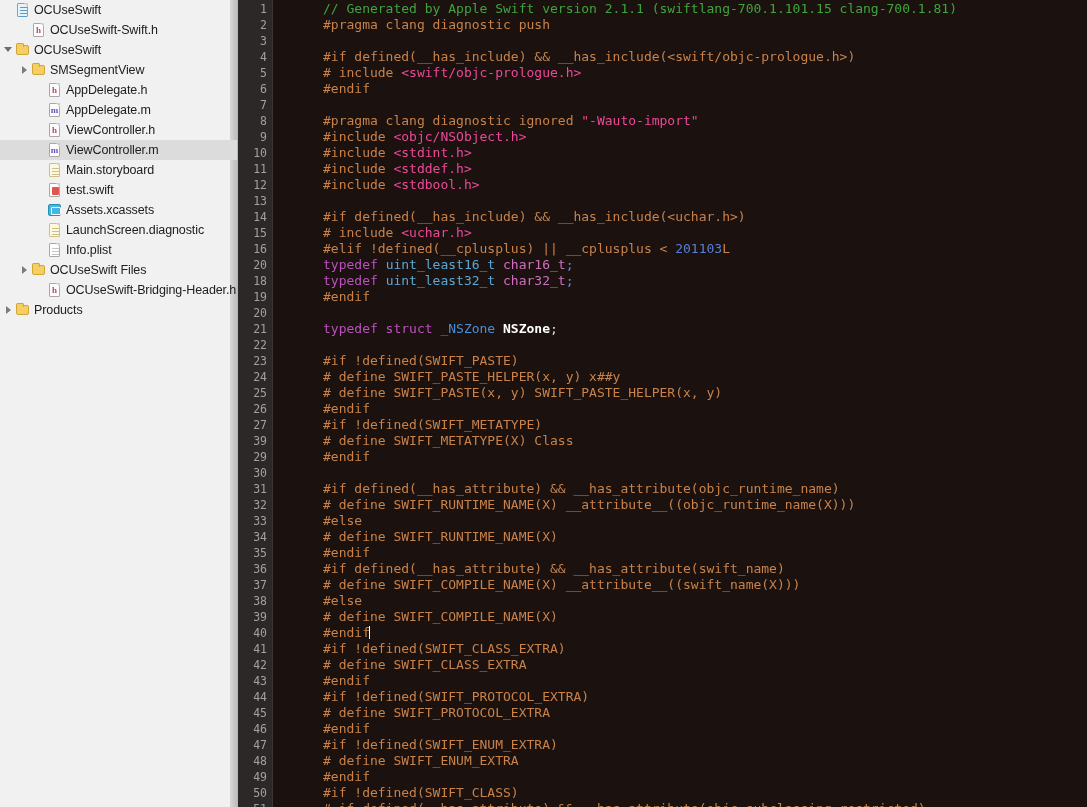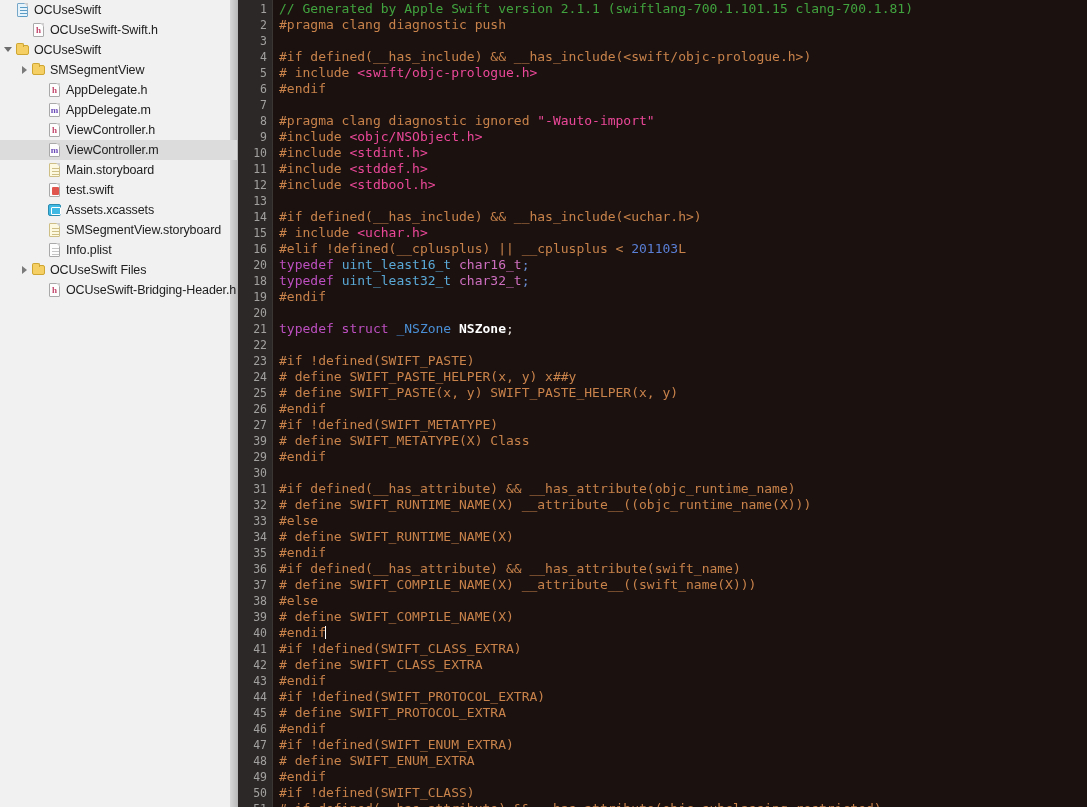--- a/index.html
+++ b/index.html
@@ -104,20 +104,21 @@
   .gutter {
     width:35px; flex:0 0 35px; background:#2b2827;
     color:#a3a0a0; text-align:right; padding:1px 5px 0 0;
     font-size:11.5px; line-height:16px; user-select:none;
     border-right:1px solid #3a3634;
   }
   .gutter div { height:16px; }
   .code {
     flex:1; padding:1px 0 0 6px; white-space:pre; overflow:hidden;
     color:#d8d3cd;
+    margin-left:44px;
   }
   .code > div { height:16px; }
 
   
   .c-comment { color:#41a33e; }
   .c-pp      { color:#c8824a;text-align:right; }
   .c-str     { color:#ec4899; }
   .c-kw      { color:#bd4fc0; }
   .c-type    { color:#5aa8d6; }
   .c-ident   { color:#cf6fc0; }
@@ -236,21 +237,21 @@
           <span class="xcassets"></span>
         </span>
         <span class="label">Assets.xcassets</span>
       </div>
       <div class="row">
         <span style="display: inline-block; flex: 0 0 auto; width: 36px; height: 20px;"></span>
         <span class="twisty"></span>
         <span class="ico">
           <span class="doc story"></span>
         </span>
-        <span class="label">SMSegmentView.storyboard</span>
+        <span class="label">LaunchScreen.diagnostic</span>
       </div>
       <div class="row">
         <span style="display: inline-block; flex: 0 0 auto; width: 36px; height: 20px;"></span>
         <span class="twisty"></span>
         <span class="ico">
           <span class="doc plist"></span>
         </span>
         <span class="label">Info.plist</span>
       </div>
       <div class="row">
@@ -263,20 +264,28 @@
       </div>
       <div class="row">
         <span style="display: inline-block; flex: 0 0 auto; width: 36px; height: 20px;"></span>
         <span class="twisty"></span>
         <span class="ico">
           <span class="doc h">
             <span class="ltr">h</span>
           </span>
         </span>
         <span class="label">OCUseSwift-Bridging-Header.h</span>
+      </div>
+      <div class="row">
+        <span style="display: inline-block; flex: 0 0 auto; width: 4px; height: 20px;"></span>
+        <span class="twisty closed"></span>
+        <span class="ico">
+          <span class="folder"></span>
+        </span>
+        <span class="label">Products</span>
       </div>
     </div>
 
   <div class="editor">
     <div class="gutter" id="gutter">
         <div>1</div>
         <div>2</div>
         <div>3</div>
         <div>4</div>
         <div>5</div>

